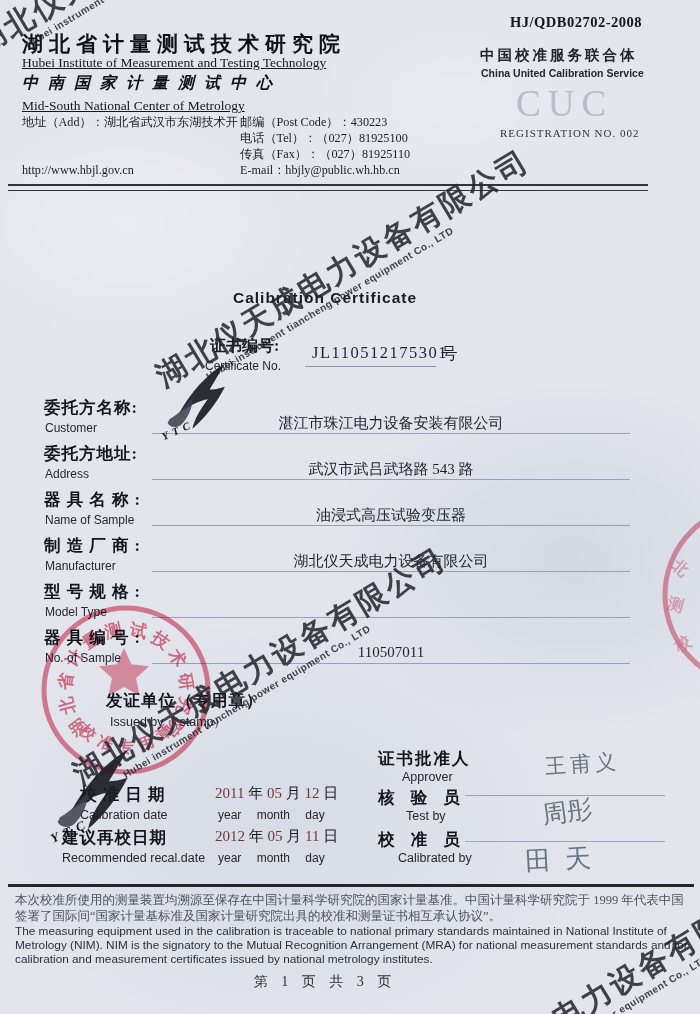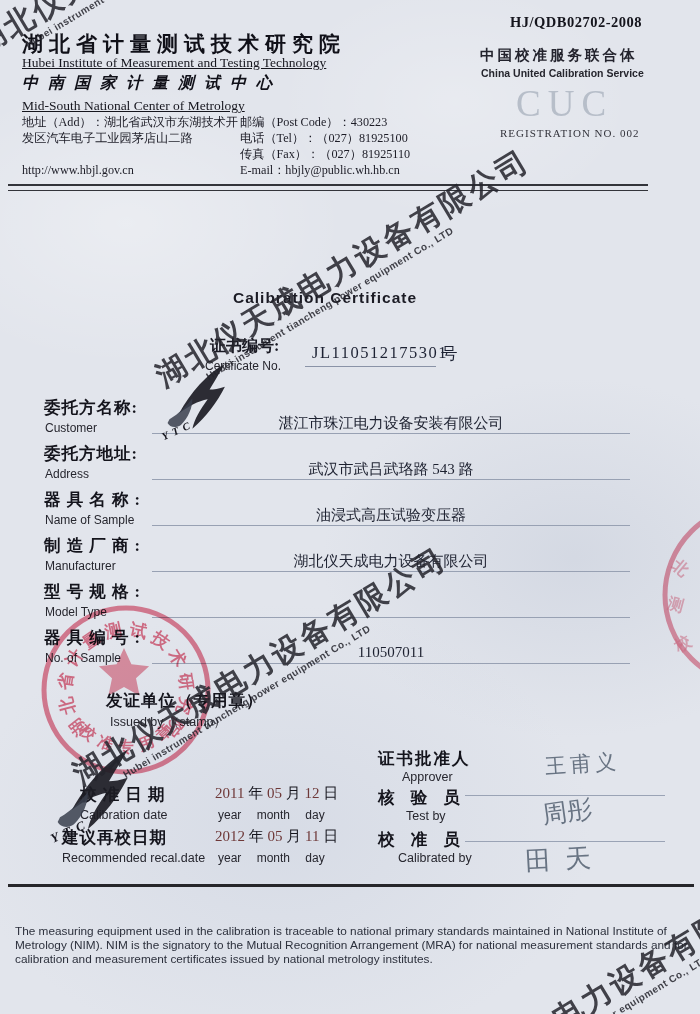--- a/index.html
+++ b/index.html
@@ -59,21 +59,20 @@
 <body>
 
 <div class="page">
 
   <div class="abs inst-cn" style="left:22px;top:30px">湖北省计量测试技术研究院</div>
   <div class="abs h-en" style="left:22px;top:55px">Hubei Institute of Measurement and Testing Technology</div>
   <div class="abs center-cn" style="left:22px;top:73px">中南国家计量测试中心</div>
   <div class="abs h-en" style="left:22px;top:98px">Mid-South National Center of Metrology</div>
 
   <div class="abs contact" style="left:22px;top:114px">地址（Add）：湖北省武汉市东湖技术开</div>
-  <div class="abs contact" style="left:22px;top:130px">发区汽车电子工业园茅店山二路</div>
   <div class="abs contact" style="left:22px;top:163px">http://www.hbjl.gov.cn</div>
   <div class="abs contact" style="left:240px;top:114px">邮编（Post Code）：430223</div>
   <div class="abs contact" style="left:240px;top:130px">电话（Tel）：（027）81925100</div>
   <div class="abs contact" style="left:240px;top:146px">传真（Fax）：（027）81925110</div>
   <div class="abs contact" style="left:240px;top:162px">E-mail：hbjly@public.wh.hb.cn</div>
 
   <div class="abs doc-code" style="left:510px;top:14px">HJ/QDB02702-2008</div>
   <div class="abs cuc-cn sans" style="left:480px;top:46px">中国校准服务联合体</div>
   <div class="abs cuc-en sans" style="left:481px;top:67px">China United Calibration Service</div>
   <div class="abs cuc-logo serif" style="left:516px;top:82px">CUC</div>
@@ -189,21 +188,23 @@
     <span class="date-num">2012</span>
     <span>年</span>
     <span class="date-num">05</span>
     <span>月</span>
     <span class="date-num">11</span>
     <span>日</span>
   </div>
   <div class="abs date-units sans" style="left:218px;top:851px">year month day</div>
 
   <div class="abs thick-rule" style="left:8px;top:884px;width:686px"></div>
+  <div class="abs foot-cn" style="left:15px;top:893px;width:672px">本次校准所使用的测量装置均溯源至保存在中国计量科学研究院的国家计量基准。中国计量科学研究院于 1999 年代表中国签署了国际间“国家计量基标准及国家计量研究院出具的校准和测量证书相互承认协议”。</div>
   <div class="abs foot-en" style="left:15px;top:925px;width:676px">The measuring equipment used in the calibration is traceable to national primary standards maintained in National Institute of Metrology (NIM). NIM is the signatory to the Mutual Recognition Arrangement (MRA) for national measurement standards and for calibration and measurement certificates issued by national metrology institutes.</div>
+  <div class="abs page-no" style="left:0;width:650px;top:973px">第 1 页 共 3 页</div>
 
   <svg class="abs" style="left:158px;top:360px" width="86" height="86" viewBox="0 0 90 90">
     <path d="M70,4 C52,14 34,34 22,56 C32,48 42,43 52,41 C44,52 38,62 36,72 C50,60 62,44 70,28 C64,30 58,31 54,31 C60,21 66,11 70,4 Z" fill="#1c1c24" opacity=".92"></path>
     <path d="M12,62 C22,56 30,48 36,40 C36,50 32,60 24,68 C18,72 12,70 10,66 Z" fill="#3a3f4e" opacity=".85"></path>
     <text x="6" y="84" transform="rotate(-24 6 84)" font-size="11" font-weight="700" font-style="italic" letter-spacing="5" fill="#15151d">YTC</text>
   </svg>
   <svg class="abs" style="left:46px;top:745px" width="105" height="105" viewBox="0 0 90 90">
     <path d="M70,4 C52,14 34,34 22,56 C32,48 42,43 52,41 C44,52 38,62 36,72 C50,60 62,44 70,28 C64,30 58,31 54,31 C60,21 66,11 70,4 Z" fill="#1c1c24" opacity=".92"></path>
     <path d="M12,62 C22,56 30,48 36,40 C36,50 32,60 24,68 C18,72 12,70 10,66 Z" fill="#3a3f4e" opacity=".85"></path>
     <text x="6" y="84" transform="rotate(-24 6 84)" font-size="11" font-weight="700" font-style="italic" letter-spacing="5" fill="#15151d">YTC</text>

